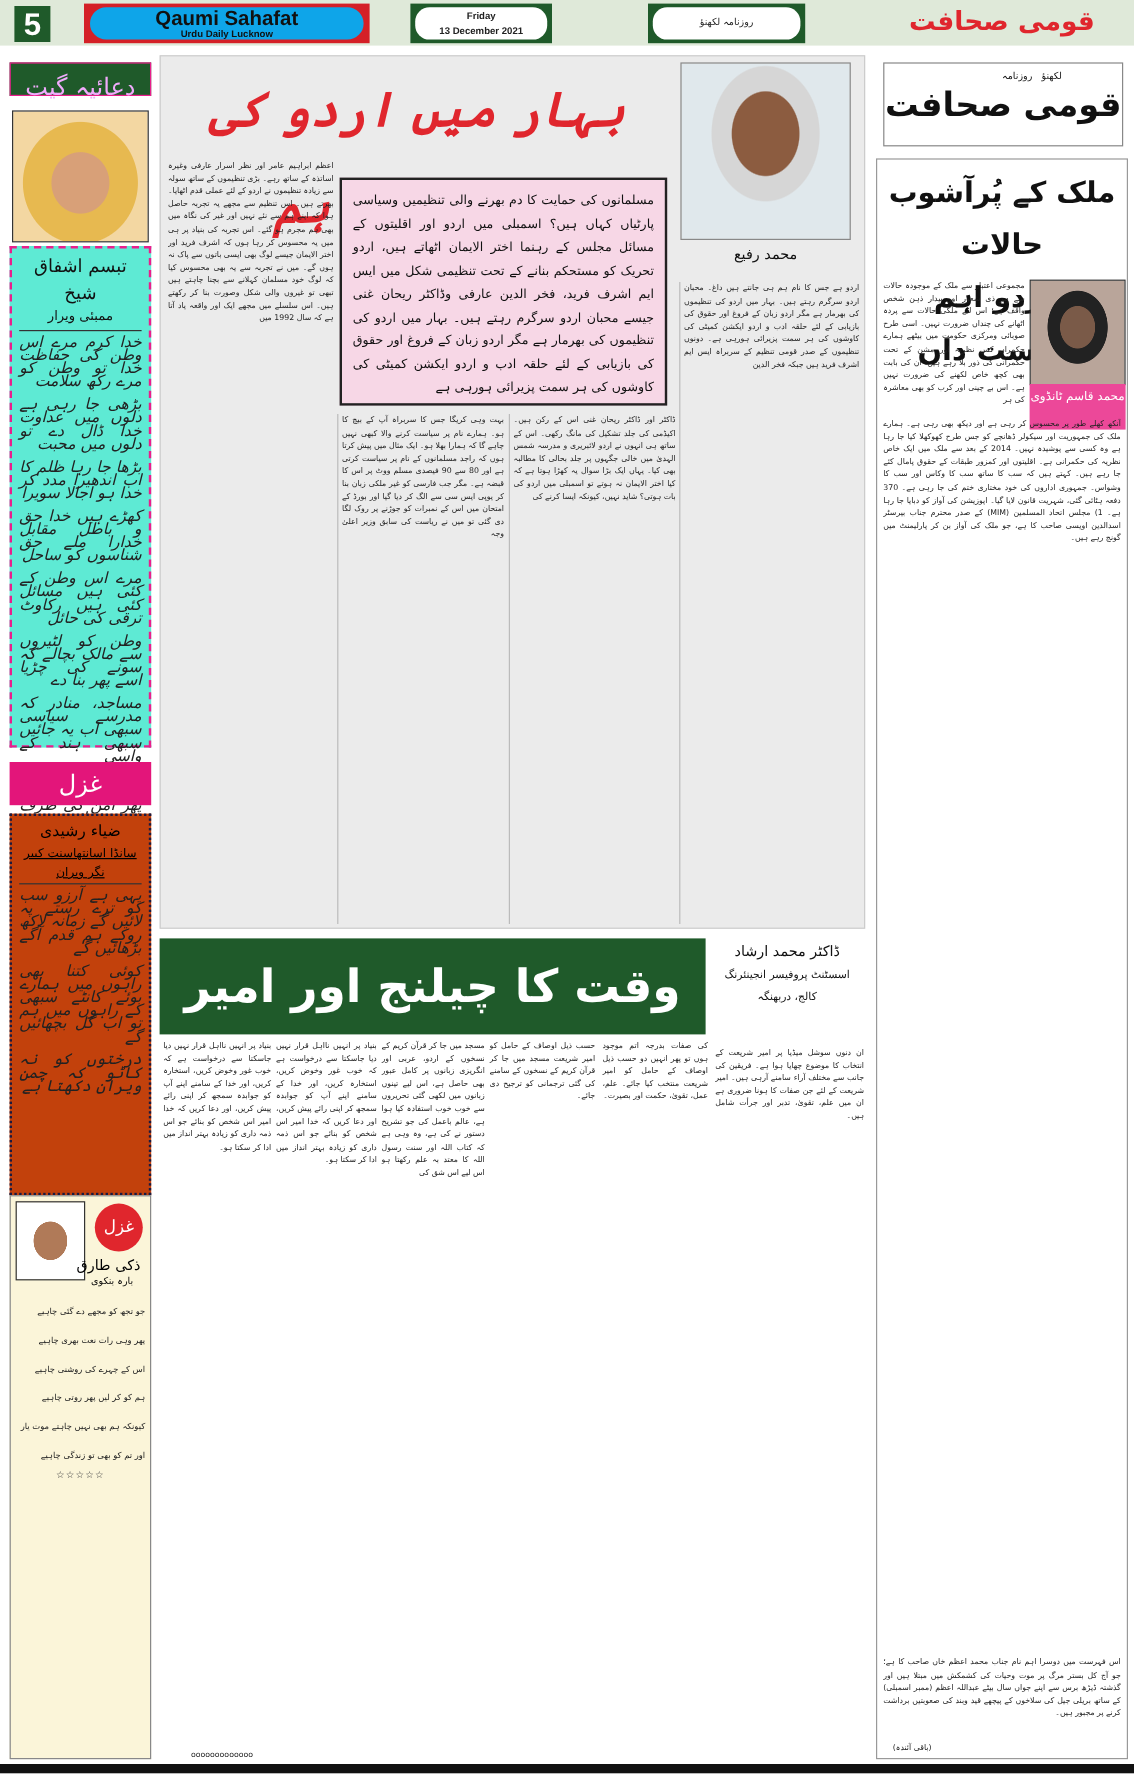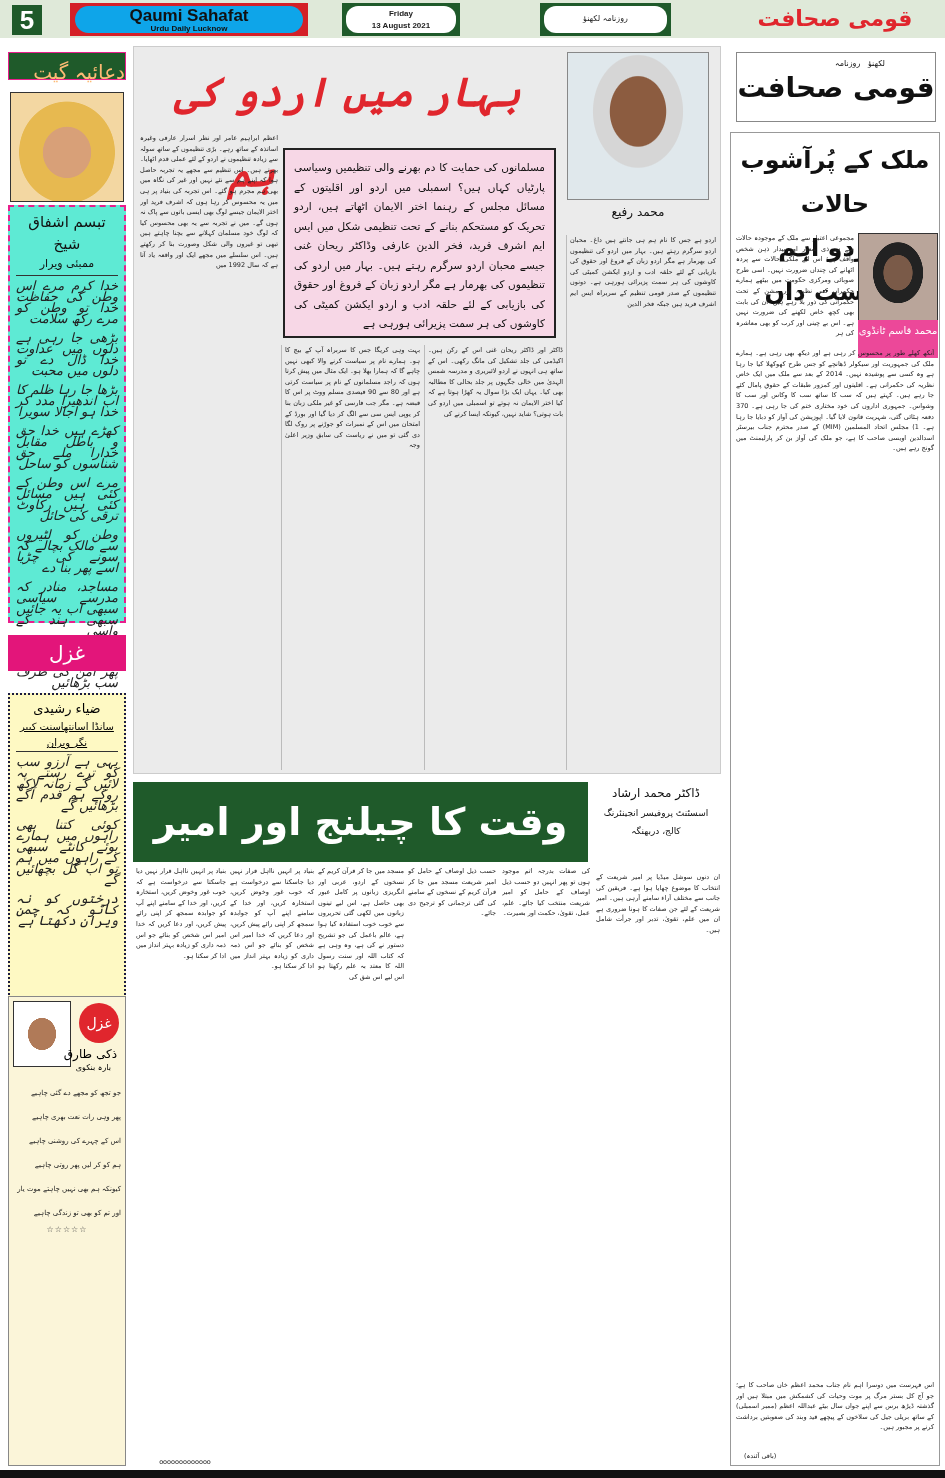--- a/index.html
+++ b/index.html
@@ -11,29 +11,29 @@
   .title-pill-wrap { left: 70px; top: 3px; width: 238px; height: 33px; background: #d42027; padding: 3px 5px; }
   .title-pill { width: 100%; height: 100%; background: #0ea5e9; border-radius: 14px; text-align: center; font-family: "Liberation Sans", sans-serif; }
   .title-pill .t1 { font-weight: bold; font-size: 17px; line-height: 16px; color: #111; padding-top: 2px; }
   .title-pill .t2 { font-weight: bold; font-size: 8px; color: #111; line-height: 10px; }
   .date-wrap { left: 342px; top: 3px; width: 118px; height: 33px; background: #1f5a2a; padding: 3px 4px; }
   .date-pill { width: 100%; height: 100%; background: #fff; border-radius: 12px; text-align: center; font-family: "Liberation Sans", sans-serif; font-size: 8px; font-weight: bold; color: #222; line-height: 12px; padding-top: 2px; }
   .roz-wrap { left: 540px; top: 3px; width: 131px; height: 33px; background: #1f5a2a; padding: 3px 4px; }
   .roz-pill { width: 100%; height: 100%; background: #fff; border-radius: 12px; text-align: center; font-size: 8px; color: #222; line-height: 26px; direction: rtl; }
   .urdu-logo { left: 740px; top: 4px; width: 190px; height: 30px; color: #e0262d; font-weight: bold; font-size: 22px; direction: rtl; text-align: center; line-height: 30px; }
   
-  .dua-head { left: 8px; top: 52px; width: 118px; height: 28px; background: #1f5a2a; color: #fdba74; font-size: 20px; line-height: 38px; direction: rtl; border: 1px solid #e91e8c; }
+  .dua-head { left: 8px; top: 52px; width: 118px; height: 28px; background: #1f5a2a; color: #f0abfc; font-size: 20px; text-align: center; line-height: 38px; direction: rtl; border: 1px solid #e91e8c; }
   .photo-1 { left: 10px; top: 92px; width: 114px; height: 110px; background: radial-gradient(ellipse at 50% 55%, #d8a078 0 30%, #e7b950 31% 60%, #f3d7a2 61%); border: 1px solid #333; }
   .poem-box-1 { left: 8px; top: 205px; width: 118px; height: 418px; border: 2px dashed #e91e8c; background: #5eead4; padding: 4px 6px; direction: rtl; }
   .poet-name { font-size: 15px; text-align: center; color: #111; line-height: 22px; }
   .poet-city { font-size: 11px; text-align: center; color: #111; line-height: 18px; border-bottom: 1px solid #333; padding-bottom: 2px; margin-bottom: 4px; }
   .verse { font-size: 13px; line-height: 11px; color: #222; margin-bottom: 8px; text-align: justify; font-style: italic; }
   .stars { font-size: 8px; text-align: center; color: #444; letter-spacing: 1px; }
   .ghazal-head-1 { left: 8px; top: 635px; width: 118px; height: 36px; background: #e3157a; color: #fff; font-size: 20px; text-align: center; line-height: 36px; direction: rtl; }
-  .poem-box-2 { left: 8px; top: 693px; width: 118px; height: 318px; border: 2px dotted #1a1a40; background: #fef9c3; padding: 4px 6px; direction: rtl; }
+  .poem-box-2 { left: 8px; top: 678px; width: 118px; height: 318px; border: 2px dotted #1a1a40; background: #c2410c; padding: 4px 6px; direction: rtl; }
   .poet2-name { font-size: 13px; text-align: center; line-height: 20px; }
   .poet2-place { font-size: 10px; text-align: center; line-height: 16px; border-bottom: 1px solid #333; text-decoration: underline; margin-bottom: 4px; }
   .poem-box-3 { left: 8px; top: 996px; width: 118px; height: 470px; border: 1px solid #888; background: #fbf5d9; padding: 4px 6px; direction: rtl; }
   .photo-2 { position: absolute; left: 4px; top: 4px; width: 58px; height: 66px; background: radial-gradient(ellipse at 50% 50%, #b07a58 0 35%, #fff 36%); border: 1px solid #333; }
   .ghazal-badge { position: absolute; right: 6px; top: 6px; width: 40px; height: 40px; border-radius: 50%; background: #e0262d; color: #fff; font-size: 14px; text-align: center; line-height: 40px; }
   .poet3-name { position: absolute; right: 8px; top: 50px; font-size: 12px; }
   .poet3-place { position: absolute; right: 14px; top: 66px; font-size: 8px; }
   .poem3-body { position: absolute; left: 4px; right: 4px; top: 84px; }
   .poem3-body .line { font-size: 7px; line-height: 24px; color: #222; text-align: justify; }
   
@@ -67,21 +67,21 @@
 <div class="abs page-num">5</div>
 <div class="abs title-pill-wrap">
   <div class="title-pill">
     <div class="t1">Qaumi Sahafat</div>
     <div class="t2">Urdu Daily Lucknow</div>
   </div>
 </div>
 <div class="abs date-wrap">
   <div class="date-pill">
     <div>Friday</div>
-    <div>13 August 2021</div>
+    <div>13 December 2021</div>
   </div>
 </div>
 <div class="abs roz-wrap">
   <div class="roz-pill">روزنامہ لکھنؤ</div>
 </div>
 <div class="abs urdu-logo">قومی صحافت</div>
 
 <div class="abs dua-head">دعائیہ گیت</div>
 <div class="abs photo-1"></div>
 <div class="abs poem-box-1">

